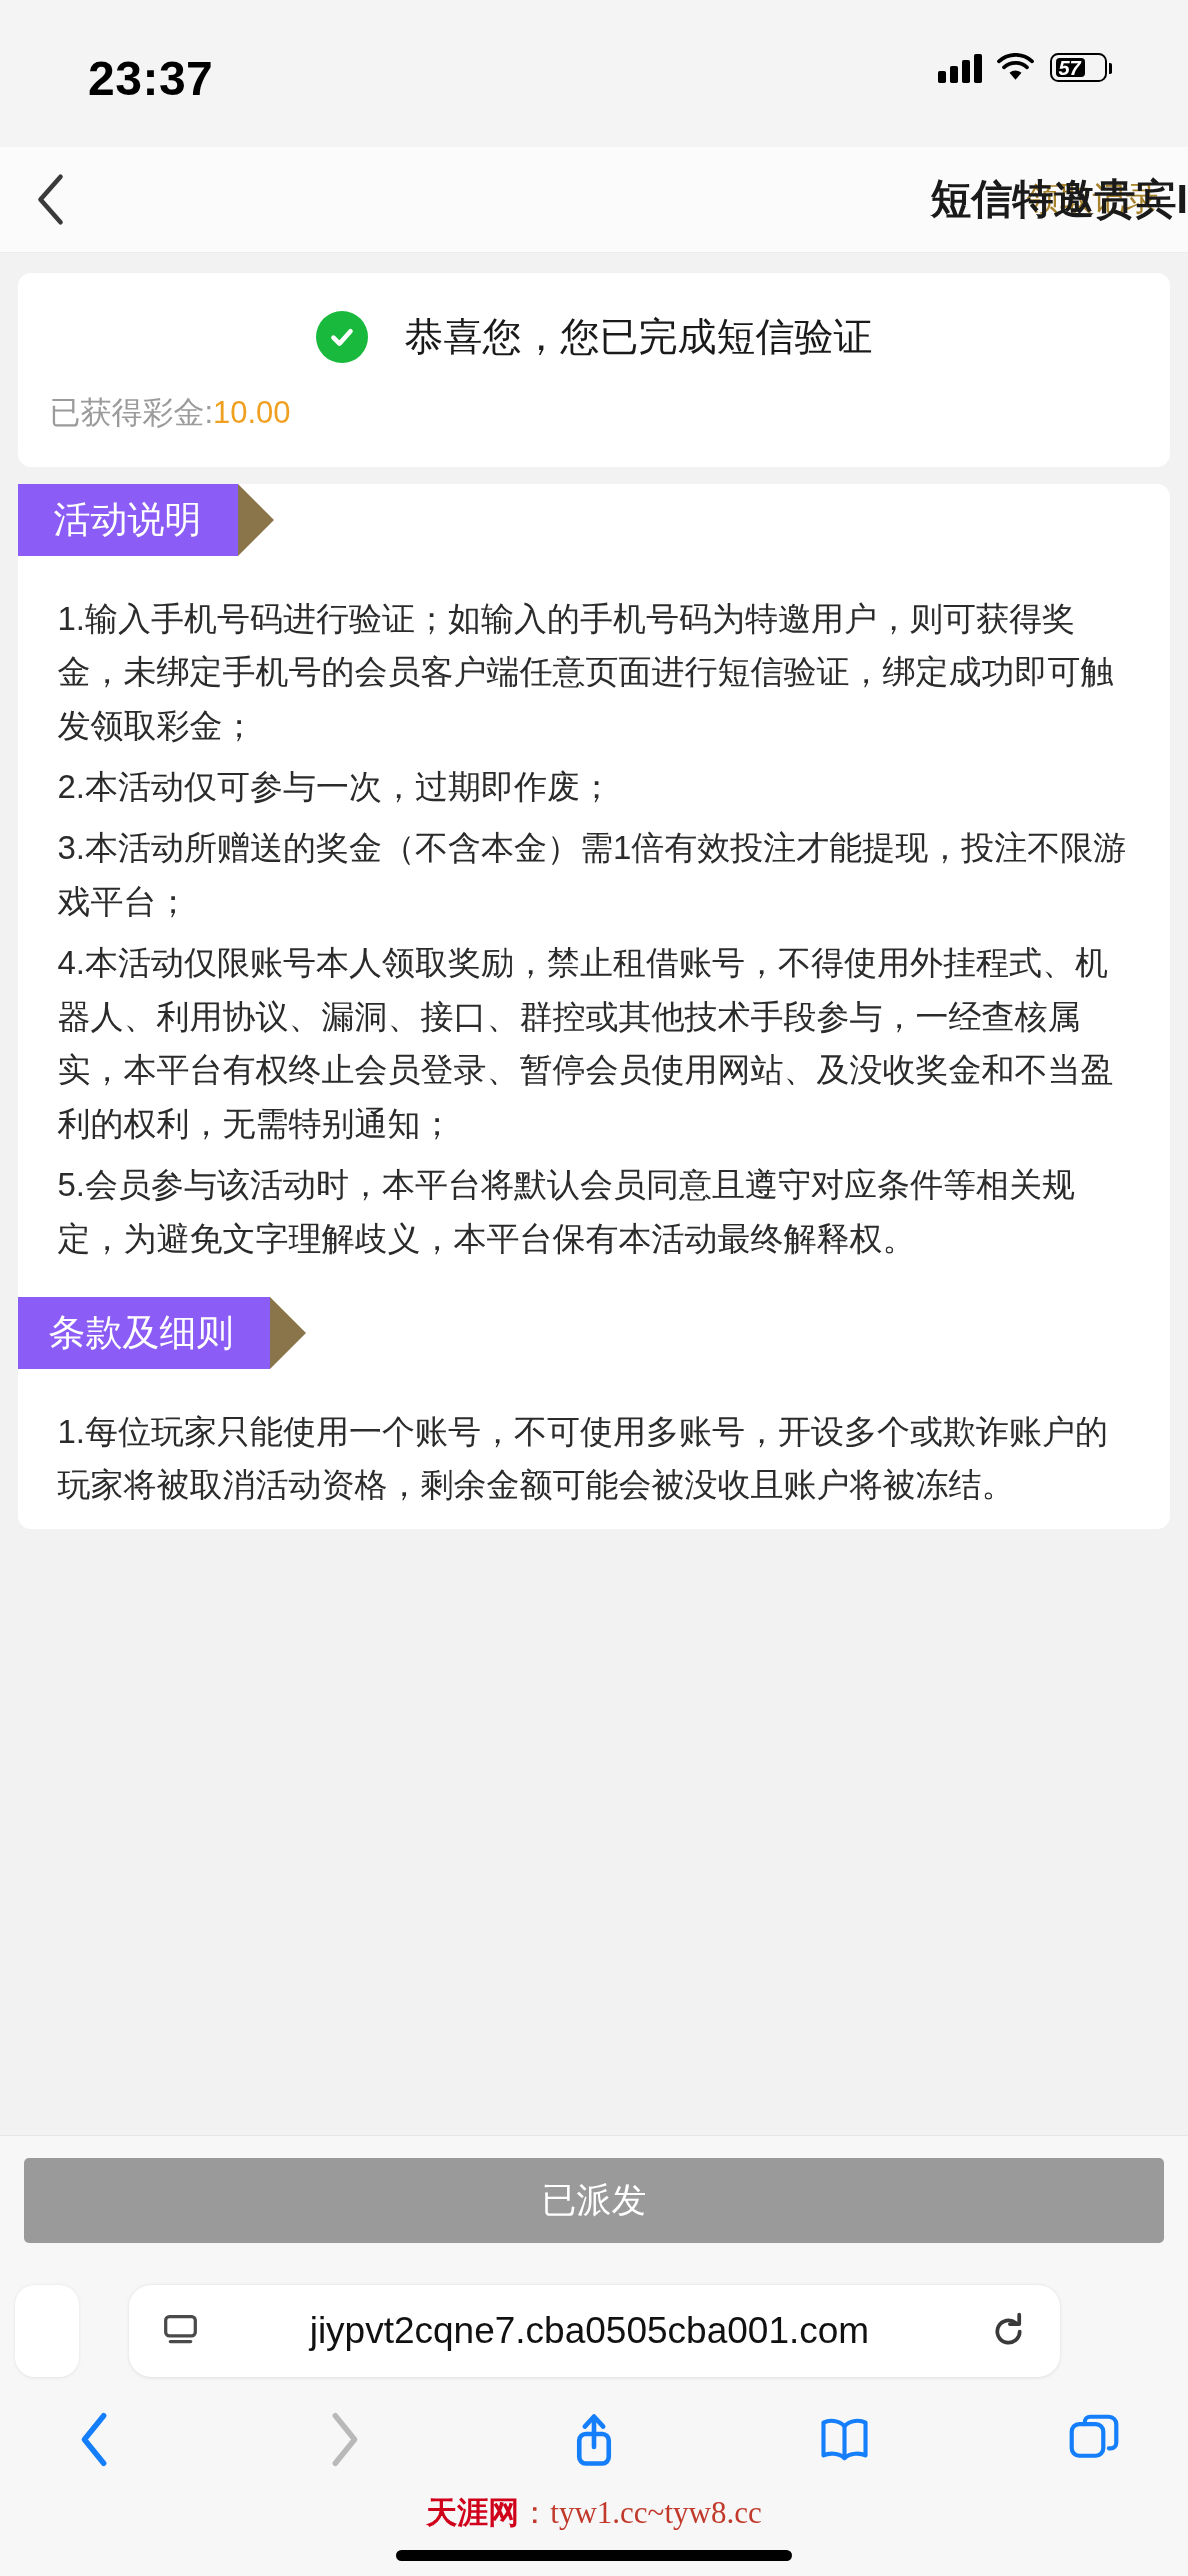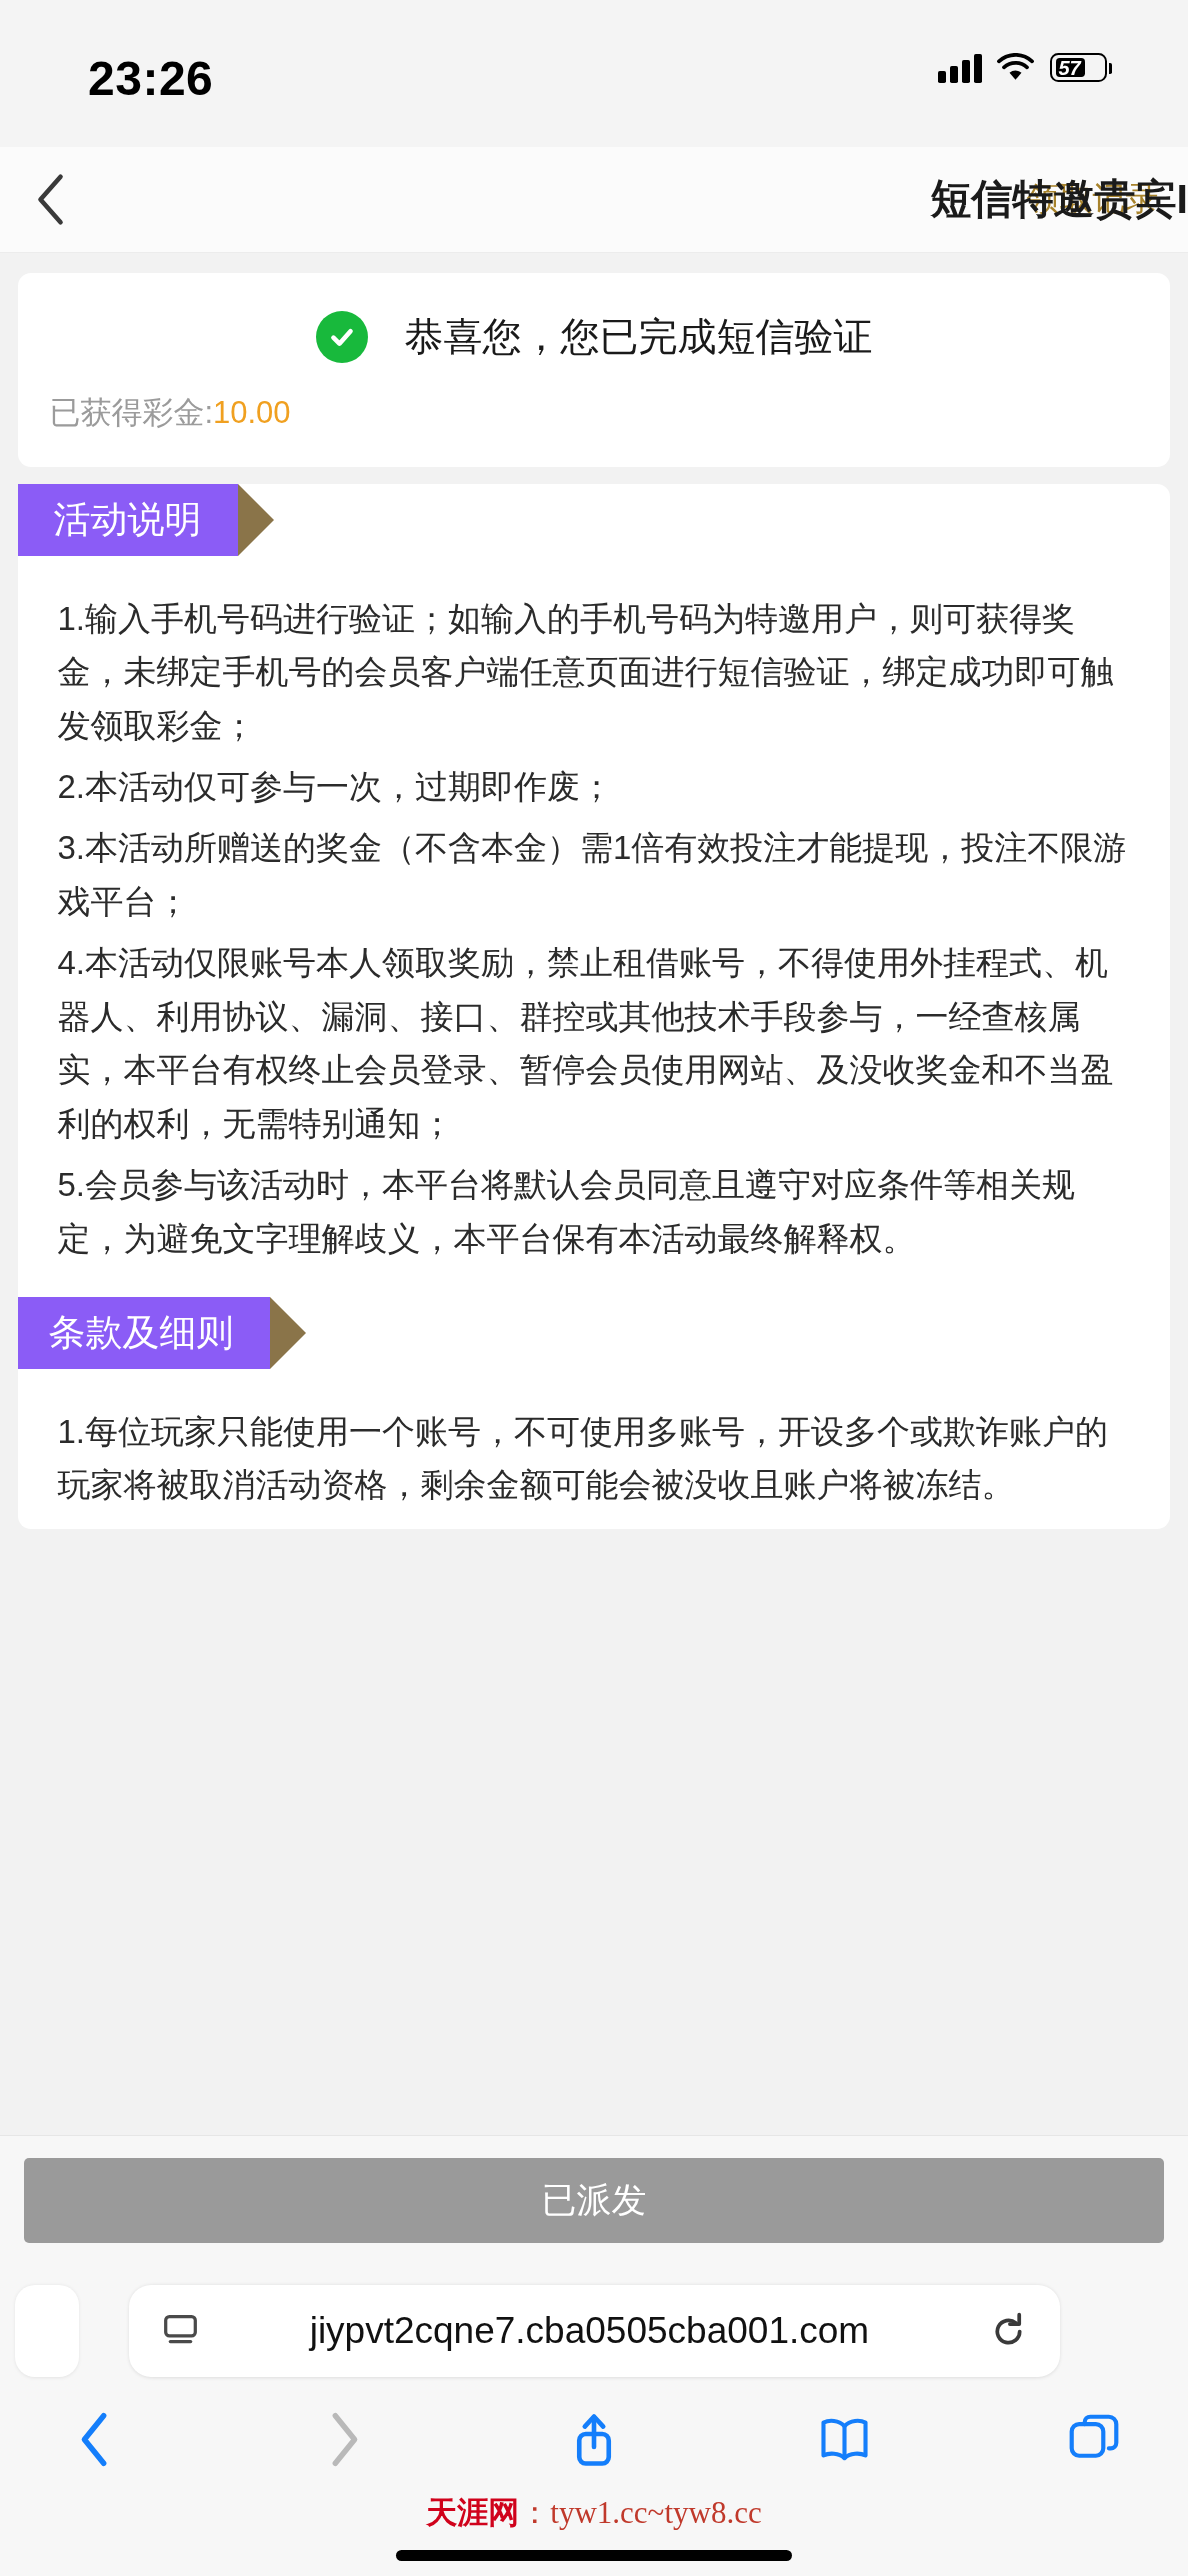--- a/index.html
+++ b/index.html
@@ -295,21 +295,21 @@
     border-radius: 5.5px;
     background: #000;
   }
 </style>
 </head>
 <body>
 
 <div class="phone">
 
   <div class="statusbar">
-    <div class="sb-time">23:26</div>
+    <div class="sb-time">23:37</div>
     <div class="sb-right">
       <span class="signal">
         <i></i>
           <i></i>
           <i></i>
           <i></i>
       </span>
       <span class="wifi">
         <svg width="39" height="29.5" viewBox="0 0 42 32">
           <path d="M21 29 L14.5 21.5 a10 10 0 0 1 13 0 Z" fill="#000"></path>

